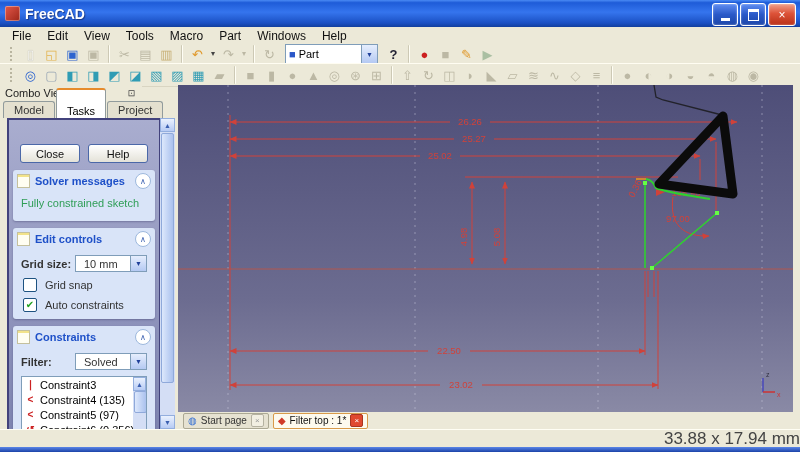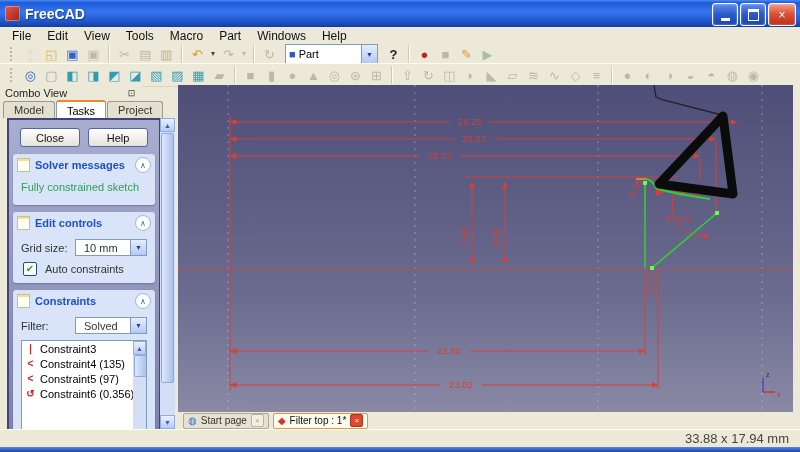--- a/index.html
+++ b/index.html
@@ -53,41 +53,41 @@
     background:linear-gradient(180deg,#e6eefd,#b4c9f3);border-left:1px solid #7f9db9;color:#20409a;font-size:7px;}
   
   #combo-panel{position:absolute;left:0;top:85px;width:142px;height:344px;background:#ece9d8;}
   #cv-header{position:absolute;left:0;top:0;width:178px;height:15px;font-size:11px;color:#222;
     padding-left:5px;display:flex;align-items:center;}
   #cv-float{position:absolute;right:5px;top:2px;width:11px;height:11px;font-size:9px;color:#444;
     display:flex;align-items:center;justify-content:center;}
   #cv-tabs{position:absolute;left:3px;top:15px;height:18px;display:flex;align-items:flex-end;}
   .cvtab{font-size:11px;padding:2px 10px 2px 10px;background:#e4e0cf;border:1px solid #919b9c;
     border-bottom:none;border-radius:3px 3px 0 0;margin-right:1px;color:#333;}
-  .cvtab.active{background:#fff;position:relative;top:1px;padding-top:3px;border-top:2px solid #e68b2c;color:#000;margin-top:44px;}
+  .cvtab.active{background:#fff;position:relative;top:1px;padding-top:15px;border-top:2px solid #e68b2c;color:#000;margin-top:44px;}
   #cv-content{position:absolute;left:7px;top:33px;width:150px;height:311px;
     border:2px solid #42427c;background:linear-gradient(180deg,#a9adcf 0%,#8f94bc 60%,#7e84b0 100%);overflow:hidden;}
   #cv-scroll{position:absolute;left:160px;top:33px;width:15px;height:311px;background:#d4def5;}
   .sbbtn{position:absolute;left:0;width:15px;height:14px;background:linear-gradient(180deg,#eaf1fe,#b7cbf4);
     border:1px solid #93aede;color:#3a5fb0;font-size:7px;display:flex;align-items:center;justify-content:center;box-sizing:border-box;}
   .sbthumb{position:absolute;left:1px;width:13px;background:linear-gradient(90deg,#dde8fc,#aac1ee);
     border:1px solid #8fa9da;border-radius:2px;box-sizing:border-box;}
-  .cv-buttons{display:flex;gap:8px;justify-content:center;margin-top:8px;}
+  .cv-buttons{display:flex;gap:8px;justify-content:center;margin-top:24px;}
   .xpbtn{min-width:42px;height:17px;font-size:11px;color:#111;background:linear-gradient(180deg,#ffffff,#e4e2d8);
     border:1px solid #4b68a8;border-radius:3px;display:flex;align-items:center;justify-content:center;padding:0 8px;}
   .section{margin:7px 4px 0 4px;background:#d9e4f8;border-radius:3px;box-shadow:0 1px 2px rgba(40,40,90,.35);}
   .sec-head{display:flex;align-items:center;gap:5px;padding:3px 4px 2px 4px;}
   .sec-title{font-size:11px;font-weight:bold;color:#1e50c8;flex:1;}
   .note{width:11px;height:12px;background:#fffef2;border:1px solid #c4c09d;box-shadow:inset 0 2px 0 #f2e38a;}
   .chev{width:14px;height:14px;border-radius:50%;background:#fff;border:1px solid #9db8dd;
     color:#3a5fb0;font-size:8px;display:flex;align-items:center;justify-content:center;}
   .sec-body{padding:3px 8px 7px 8px;font-size:11px;color:#333;}
   .msg-ok{color:#2f9e57;margin:3px 0 5px 0;}
   .formrow{display:flex;align-items:center;margin:3px 0 6px 0;}
-  .formrow .lbl{flex:1;}
+  .formrow .lbl{flex:1;font-weight:bold;}
   .xpcombo{width:72px;height:17px;background:#fff;border:1px solid #7f9db9;display:flex;align-items:center;
     font-size:11px;padding-left:8px;box-sizing:border-box;}
   .cbrow{display:flex;align-items:center;gap:8px;margin:6px 0 0 2px;}
   .cb{width:12px;height:12px;background:#fff;border:1px solid #1d5281;border-radius:2px;
     display:flex;align-items:center;justify-content:center;font-size:10px;color:#21a121;line-height:1;}
   #constraint-list{position:relative;margin-top:5px;height:96px;background:#fff;border:1px solid #7f9db9;overflow:hidden;}
   .clrow{display:flex;align-items:center;gap:4px;height:15px;padding-left:3px;font-size:11px;color:#000;white-space:nowrap;}
   .clicon{color:#cc2222;font-size:10px;width:11px;text-align:center;font-weight:bold;}
   #cl-scroll{position:absolute;right:0;top:0;width:13px;height:100%;background:#d4def5;}
   
@@ -102,21 +102,21 @@
     background:#e6e2d1;border:1px solid #aba893;border-radius:2px;color:#333;}
   .mditab.active{background:#fdfaee;border:1px solid #d89a4a;color:#111;}
   .tabicon-globe{color:#2f6cd4;font-size:10px;}
   .tabicon-doc{color:#d03a28;font-size:10px;}
   .tabclose{width:11px;height:11px;border:1px solid #b5b2a1;background:#f2efe2;color:#999;
     font-size:8px;display:flex;align-items:center;justify-content:center;border-radius:2px;}
   .tabclose.red{background:#e0492f;border-color:#a93520;color:#fff;}
   
   #statusbar{position:absolute;left:0;top:429px;width:800px;height:18px;background:#ece9d8;
     border-top:1px solid #fffef4;display:flex;align-items:center;justify-content:flex-end;
-    padding-right:11px;box-sizing:border-box;font-size:13px;color:#444;}
+    padding-right:0;box-sizing:border-box;font-size:17px;color:#444;}
   #winbottom{position:absolute;left:0;top:447px;width:800px;height:5px;
     background:linear-gradient(180deg,#5a86e8,#1c43a8);}
 </style>
 </head>
 <body>
 
 <div id="app">
 
   <div id="titlebar">
     <span class="appicon"></span>
@@ -307,20 +307,24 @@
           <span class="sec-title">Edit controls</span>
           <span class="chev">∧</span>
         </div>
         <div class="sec-body">
           <div class="formrow">
             <span class="lbl">Grid size:</span>
             <span class="xpcombo">
               <span>10 mm</span>
               <span class="combo-arrow">▼</span>
             </span>
+          </div>
+          <div class="cbrow">
+            <span class="cb"></span>
+            <span>Grid snap</span>
           </div>
           <div class="cbrow">
             <span class="cb">✔</span>
             <span>Auto constraints</span>
           </div>
         </div>
       </div>
 
       <div class="section">
         <div class="sec-head">

